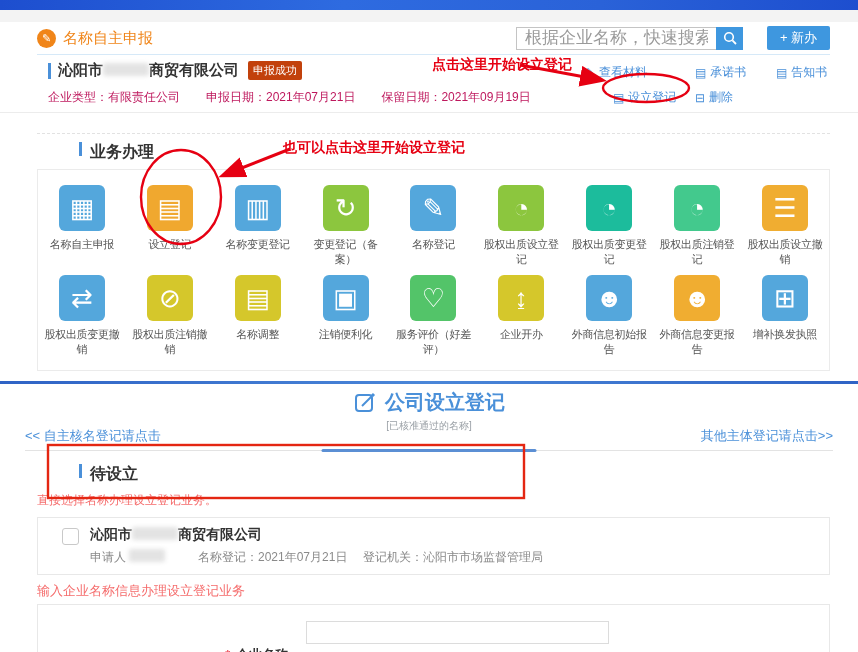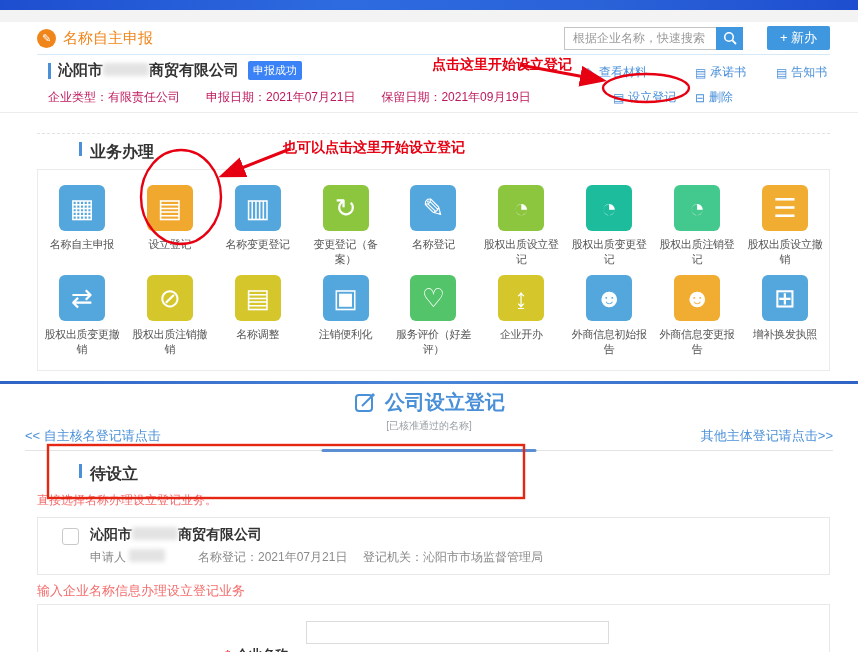--- a/index.html
+++ b/index.html
@@ -9,32 +9,32 @@
   
   .topbar { height: 10px; background: linear-gradient(90deg,#1d4ecf,#2e6be0 40%,#2a62d8 70%,#1d4ecf); }
   .graybar { height: 12px; background: #f3f3f3; }
 
   
   .header-row { display: flex; justify-content: space-between; align-items: center; padding: 4px 28px 0 37px; height: 28px; }
   .brand { display: flex; align-items: center; }
   .brand-ic { width: 19px; height: 19px; border-radius: 50%; background: #f08519; color: #fff; font-size: 11px; display: flex; align-items: center; justify-content: center; }
   .brand-t { color: #f08519; font-size: 15px; margin-left: 7px; }
   .hctrl { display: flex; align-items: center; }
-  .search-input { width: 152px; height: 23px; border: 1px solid #c4c4c4; border-right: none; padding: 0 8px; font-size: 12px; color: #333; outline: none; }
+  .search-input { width: 200px; height: 23px; border: 1px solid #c4c4c4; border-right: none; padding: 0 8px; font-size: 17px; color: #333; outline: none; }
   .search-input::placeholder { color: #9a9a9a; }
   .search-btn { width: 27px; height: 23px; background: #3e97df; border: none; display: flex; align-items: center; justify-content: center; cursor: pointer; }
   .new-btn { margin-left: 24px; width: 63px; height: 24px; background: #3e97df; border: none; border-radius: 2px; color: #fff; font-size: 13px; cursor: pointer; }
   .header-divider { margin: 4px 28px 0 37px; border-top: 1px solid #d6e9f8; }
 
   
   .company-block { position: relative; height: 58px; }
   .name-line { position: absolute; left: 48px; top: 6px; display: flex; align-items: center; }
   .vbar { display: inline-block; width: 3px; height: 16px; background: #4a90d9; margin-right: 7px; }
   .cname { font-size: 15px; font-weight: bold; color: #333; }
-  .badge { margin-left: 9px; background: #3b82f6; color: #fff; font-size: 11px; padding: 2px 5px; border-radius: 2px; }
+  .badge { margin-left: 9px; background: #c2410c; color: #fff; font-size: 11px; padding: 2px 5px; border-radius: 2px; }
   .redact { display: inline-block; width: 46px; height: 13px; background: #e3e3e3; filter: blur(2px); border-radius: 2px; vertical-align: -1px; }
   .redact.sm { width: 36px; }
   .info-line { position: absolute; left: 48px; top: 34px; color: #be185d; display: flex; }
   .info-line span { margin-right: 26px; }
   .tip-top { position: absolute; left: 432px; top: 1px; color: #e60012; font-size: 14px; font-weight: bold; }
   .doclink { position: absolute; color: #4a90d9; cursor: pointer; display: flex; align-items: center; font-size: 12px; }
   .doclink .lic { color: #4a90d9; margin-right: 4px; font-size: 12px; }
   .company-divider { position: absolute; left: 0; bottom: 0; width: 100%; border-top: 1px solid #ececec; }
 
   

